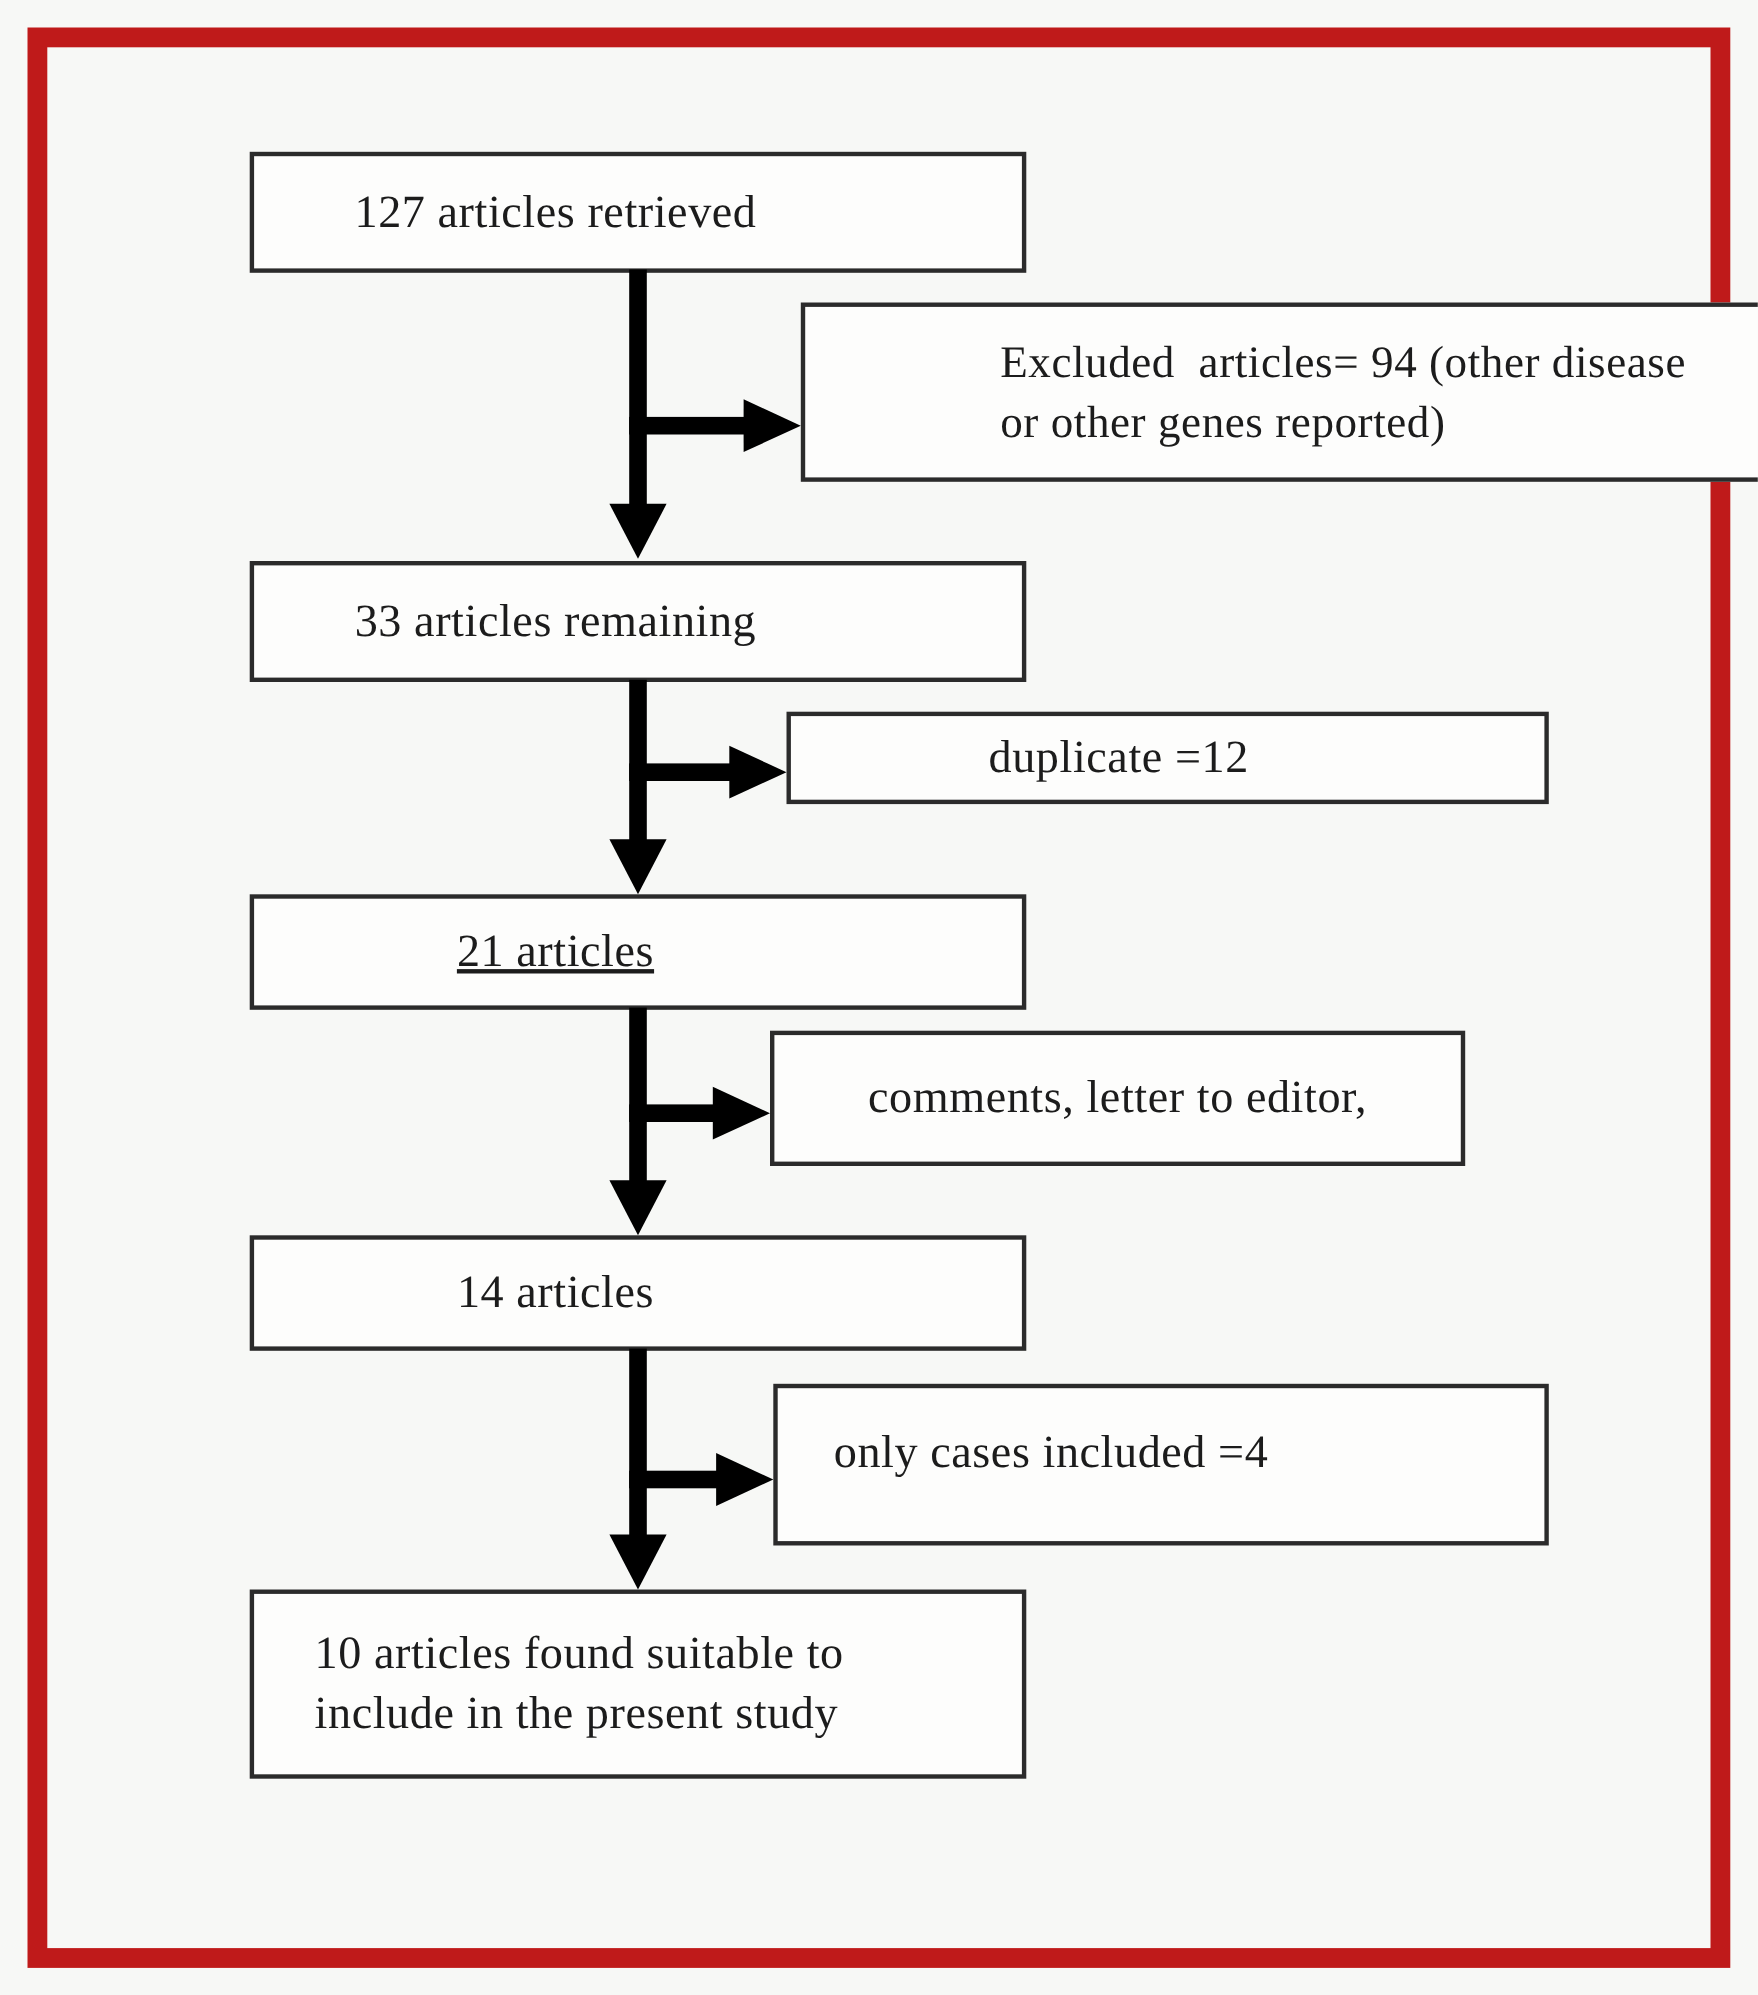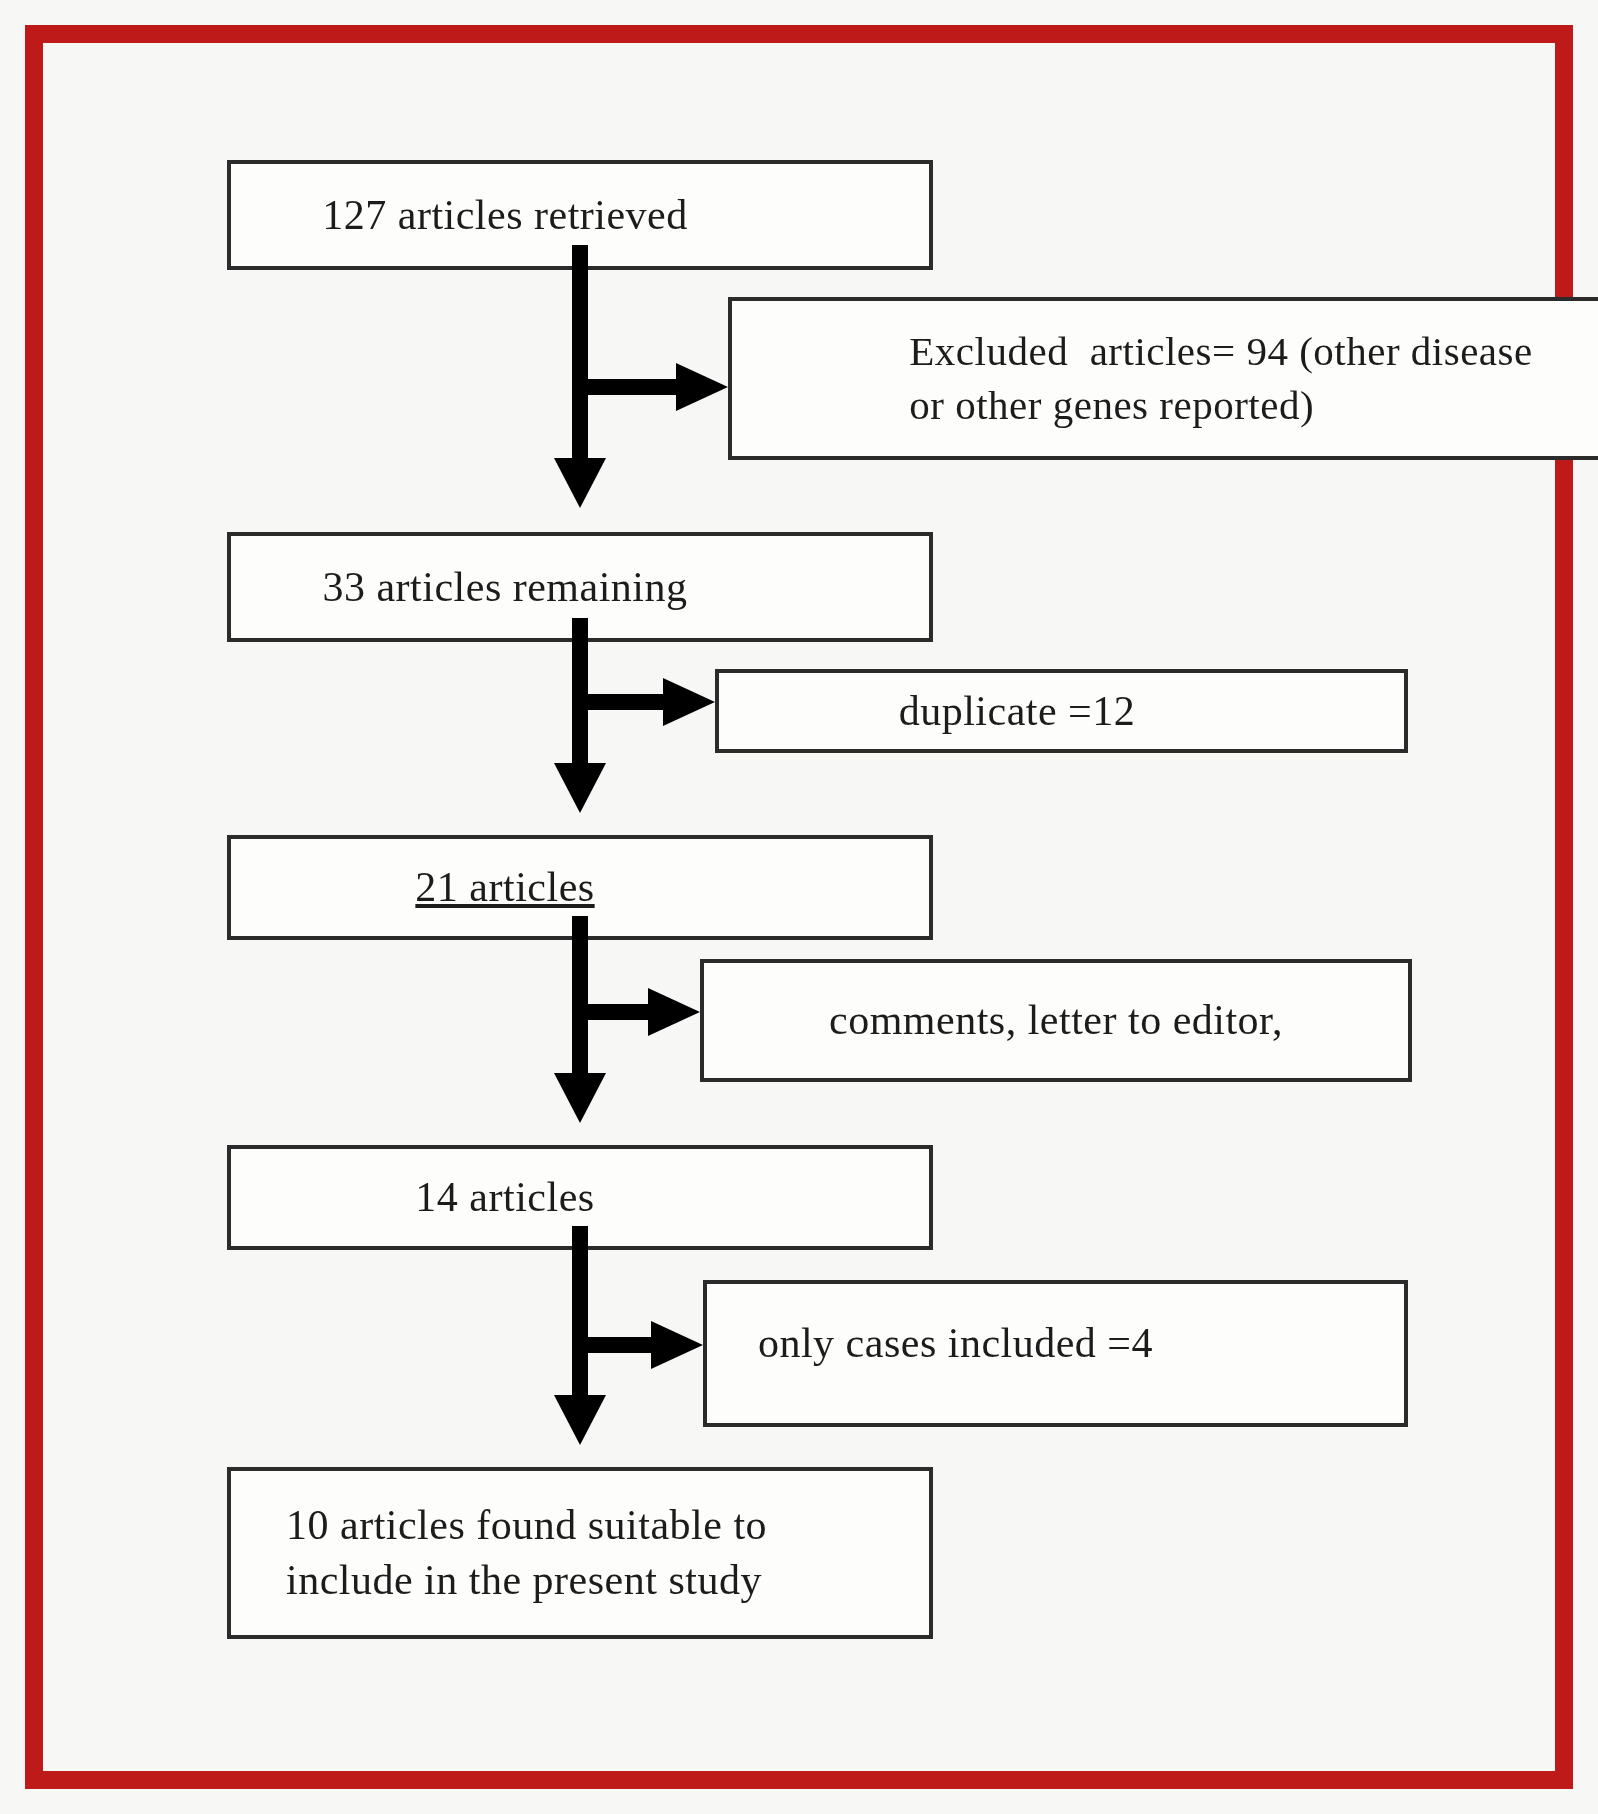--- a/index.html
+++ b/index.html
@@ -35,35 +35,34 @@
     box-sizing:border-box;
     border:4px solid var(--box-border);
     background:var(--box-bg);
     display:flex;
     align-items:center;
     justify-content:center;
     font-size:42px;
     line-height:1.3;
     letter-spacing:0.5px;
     text-align:center;
-    margin-top:22px;
   }
   .fbox .line{display:block;white-space:pre-wrap;}
   
   .main-col{left:227px;width:706px;}
   .bias-left{padding-right:150px;}          
   .box-1{top:138px;height:110px;}
   .box-2{top:510px;height:110px;}
   .box-3{top:813px;height:105px;text-decoration:underline;}
   .box-4{top:1123px;height:105px;}
   .box-5{top:1445px;height:172px;justify-content:flex-start;text-align:left;padding-left:55px;padding-right:13px;}
   
   .box-excluded{left:728px;width:958px;top:275px;height:163px;justify-content:center;text-align:left;padding-left:28px;font-size:41px;}
   .box-duplicate{left:715px;width:693px;top:647px;height:84px;padding-right:100px;padding-left:11px;}
-  .box-comments{left:700px;width:712px;top:937px;height:123px;text-align:right;}
+  .box-comments{left:700px;width:632px;top:937px;height:123px;text-align:right;}
   .box-onlycases{left:703px;width:705px;top:1258px;height:147px;align-items:flex-start;padding-top:32px;padding-right:200px;}
   
   .stem-v{position:absolute;width:16px;background:var(--arrow);left:572px;}
   .stem-h{position:absolute;height:16px;background:var(--arrow);left:572px;}
   .head-down{
     position:absolute;width:0;height:0;left:554px;
     border-left:26px solid transparent;
     border-right:26px solid transparent;
     border-top:50px solid var(--arrow);
   }

